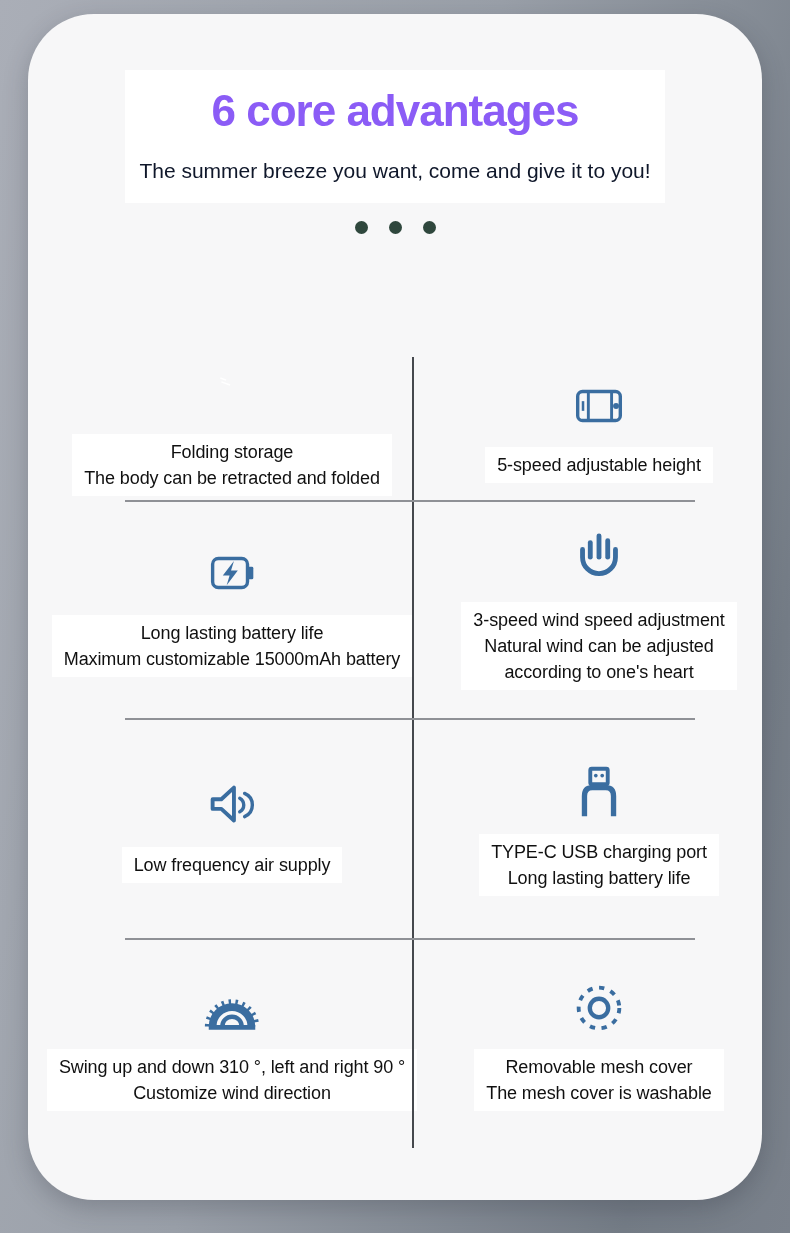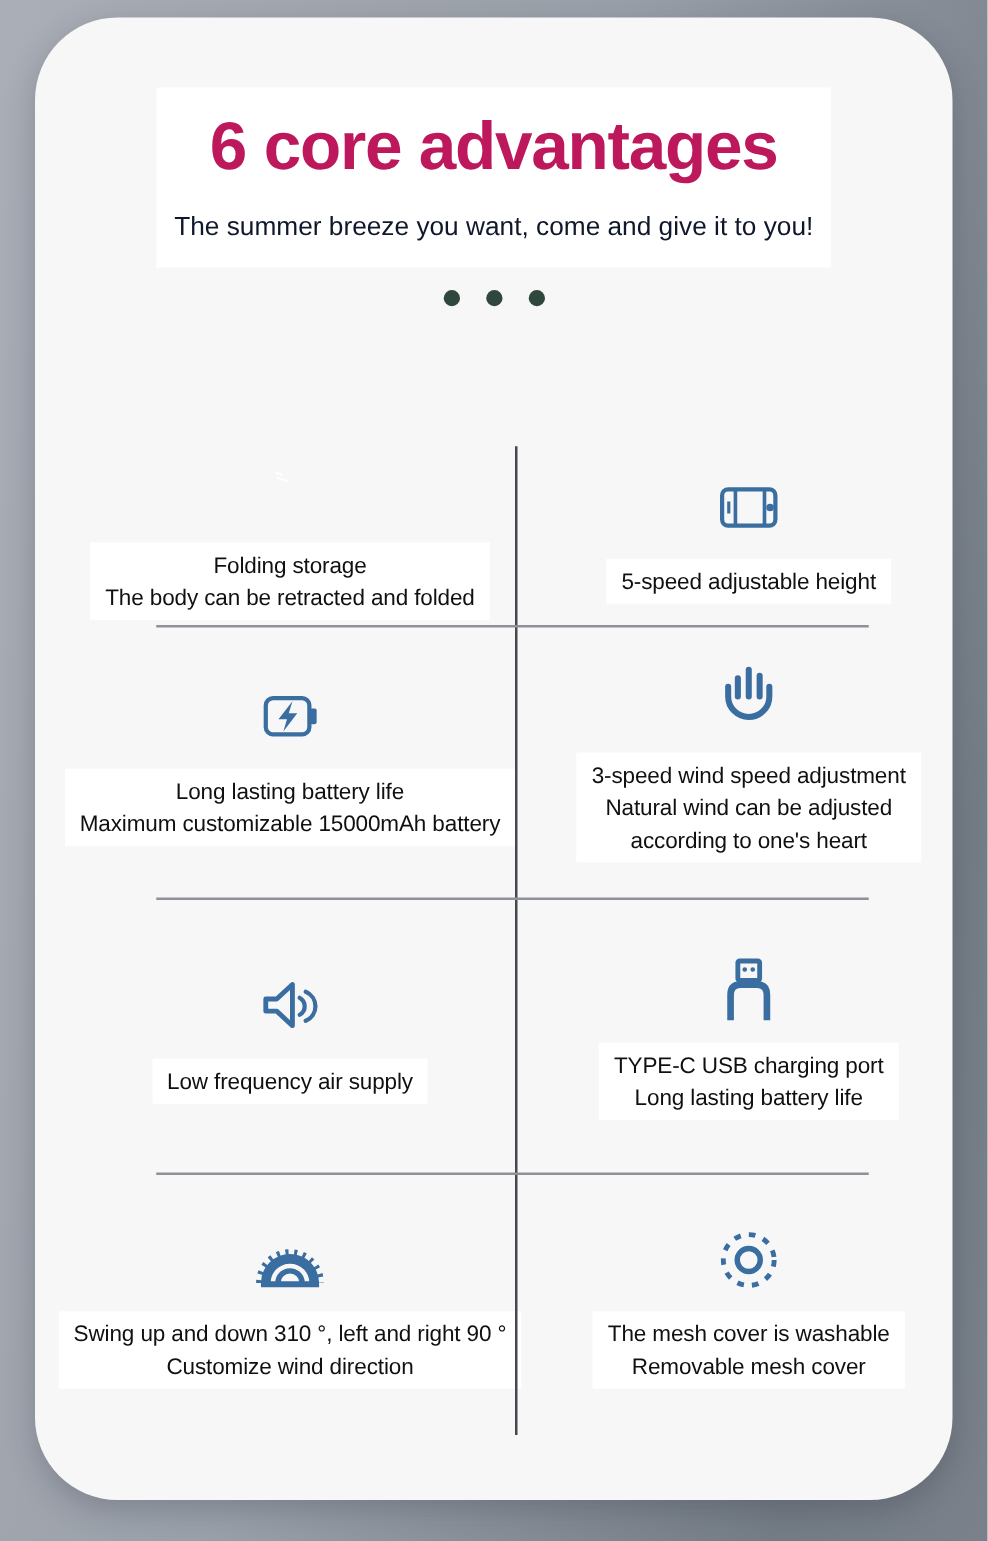--- a/index.html
+++ b/index.html
@@ -15,21 +15,21 @@
     position:absolute;left:28px;top:14px;width:734px;height:1186px;
     background:var(--card-bg,#f7f7f8);
     border-radius:66px;
     box-shadow:0 8px 24px rgba(40,45,55,.25);
   }
   .title-block{
     width:540px;margin:56px auto 0;background:#ffffff;
     padding:16px 0 20px;text-align:center;
   }
   .page-title{
-    font-size:54px;line-height:1.15;font-weight:600;color:#be185d;
+    font-size:44px;line-height:1.15;font-weight:600;color:#8b5cf6;
     letter-spacing:-1px;
   }
   .page-subtitle{
     margin-top:22px;font-size:21px;color:#0f172a;
   }
   .dots{display:flex;justify-content:center;gap:21px;margin-top:18px;}
   .dot{width:13px;height:13px;border-radius:50%;background:var(--dot,#2f473d);}
   
   .grid{
     position:absolute;left:12px;top:343px;width:734px;height:791px;
@@ -181,22 +181,22 @@
     </div>
 
     <div class="cell">
       <div class="icon-wrap">
         <svg viewBox="0 0 64 64">
           <circle class="st" cx="32" cy="32" r="21" stroke-width="4" stroke-dasharray="5.5 6.8"></circle>
           <circle class="st" cx="32" cy="32" r="9.5" stroke-width="4.5"></circle>
         </svg>
       </div>
       <div class="caption">
+        <div class="line">Removable mesh cover</div>
         <div class="line">The mesh cover is washable</div>
-        <div class="line">Removable mesh cover</div>
       </div>
     </div>
 
   </div>
 
   <div class="vline"></div>
   <div class="hline hline1"></div>
   <div class="hline hline2"></div>
   <div class="hline hline3"></div>
 

